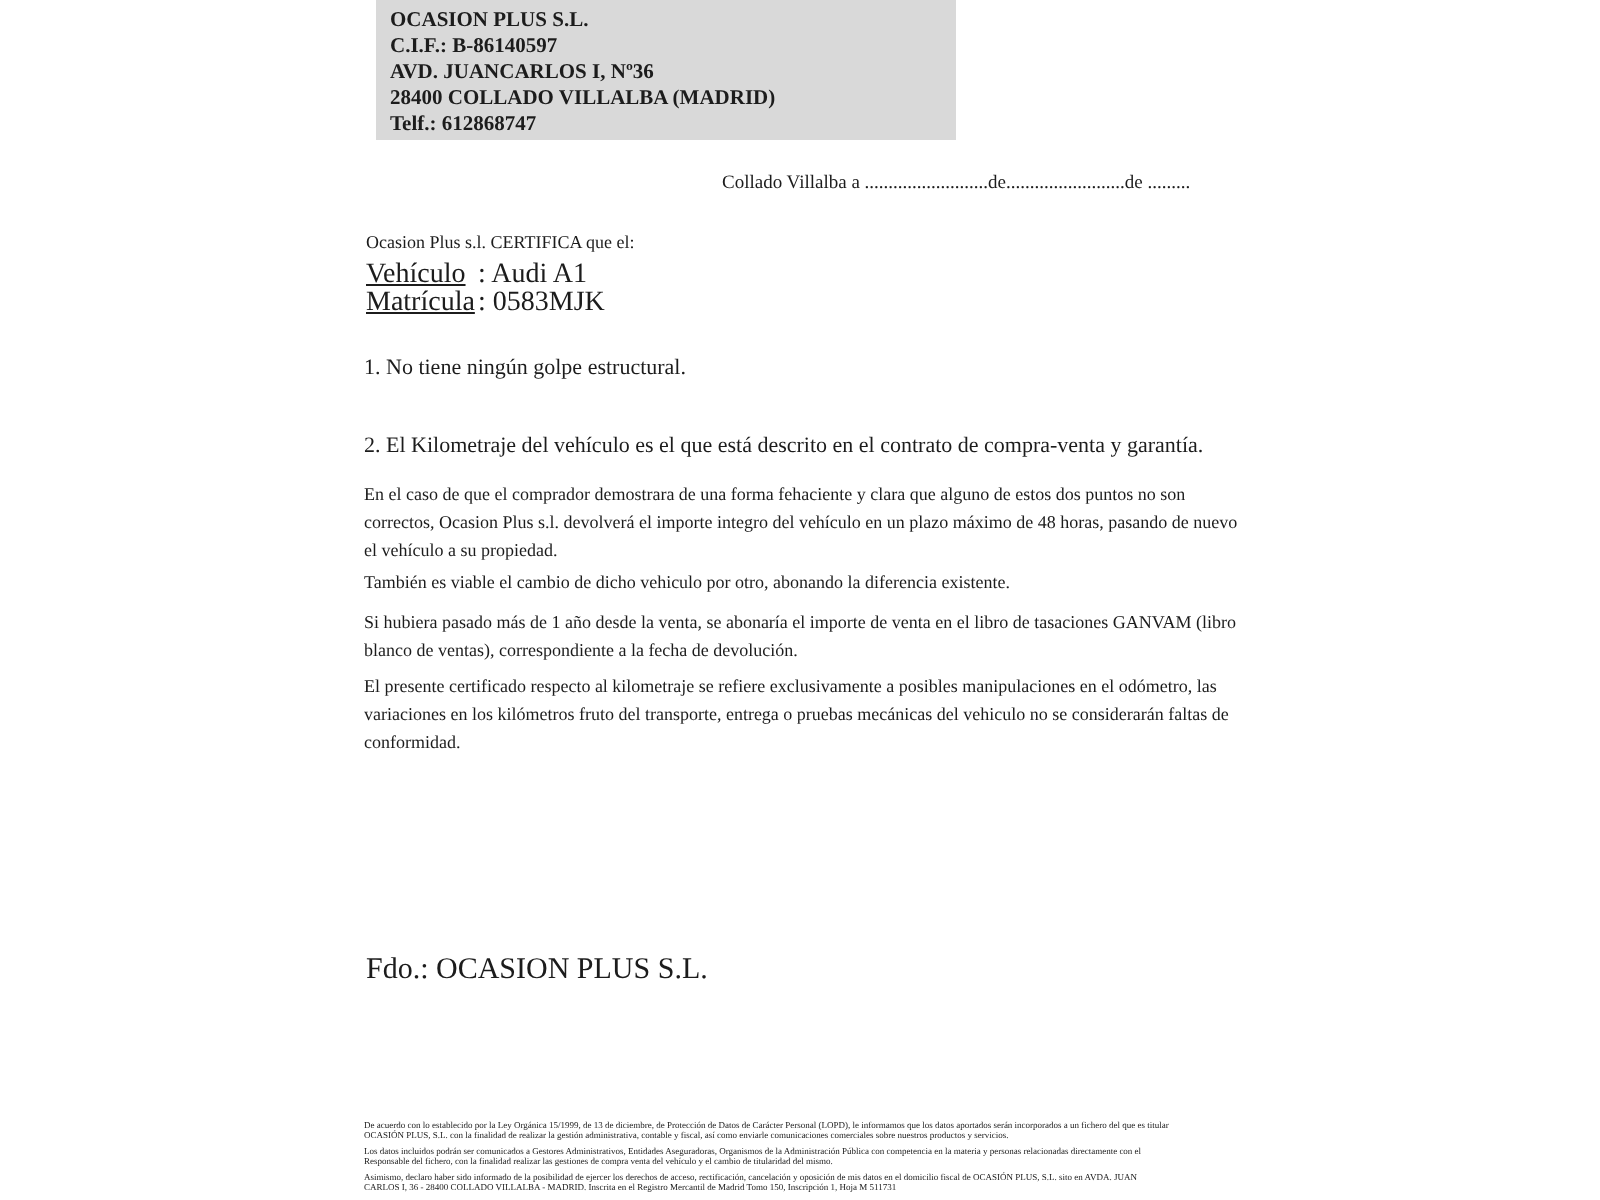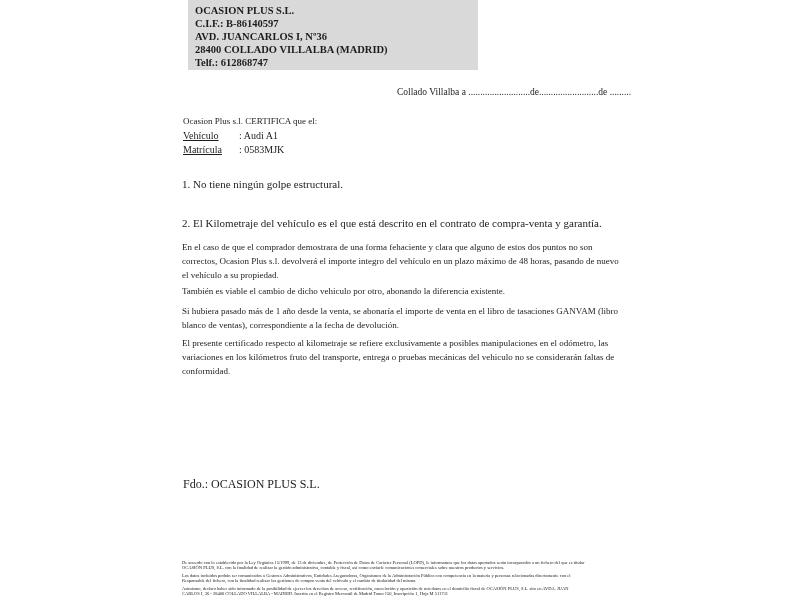--- a/index.html
+++ b/index.html
@@ -29,35 +29,35 @@
     margin-left: 36px;
   }
   .header-box .hline {
     font-weight: bold;
     font-size: 10.5px;
     line-height: 13px;
     white-space: nowrap;
   }
 
   .date-line {
-    left: 397px;
+    left: 361px;
     top: 87px;
     font-size: 9.5px;
     white-space: nowrap;
   }
 
   .certify-intro {
     left: 183px;
     top: 116px;
     font-size: 9px;
     white-space: nowrap;
   }
   .field-row {
     left: 183px;
-    font-size: 10px;
+    font-size: 14px;
     display: flex;
     white-space: nowrap;
   }
   .field-row .flabel {
     display: inline-block;
     width: 56px;
     text-decoration: underline;
   }
   .row-vehiculo { top: 130px; }
   .row-matricula { top: 144px; }
@@ -77,21 +77,21 @@
     line-height: 14px;
   }
   .para-1 { top: 240px; }
   .para-2 { top: 284px; }
   .para-3 { top: 304px; }
   .para-4 { top: 336px; }
 
   .signature {
     left: 183px;
     top: 477px;
-    font-size: 12px;
+    font-size: 15px;
     white-space: nowrap;
   }
 
   .fine-print {
     left: 182px;
     top: 560px;
     width: 900px;
     transform: scale(0.5);
     transform-origin: top left;
   }

